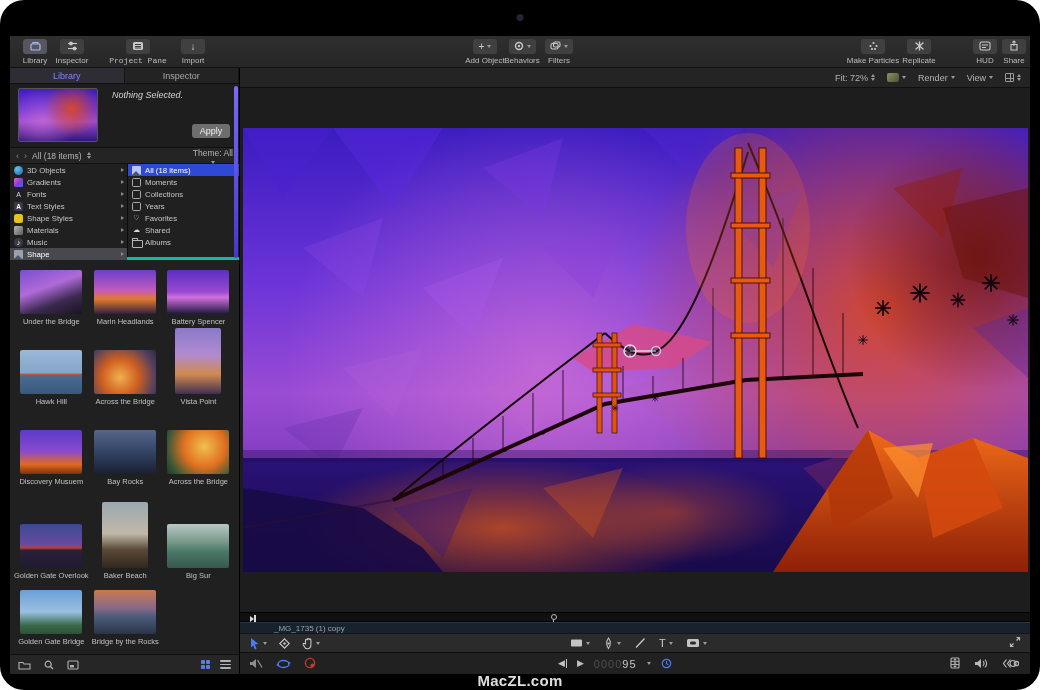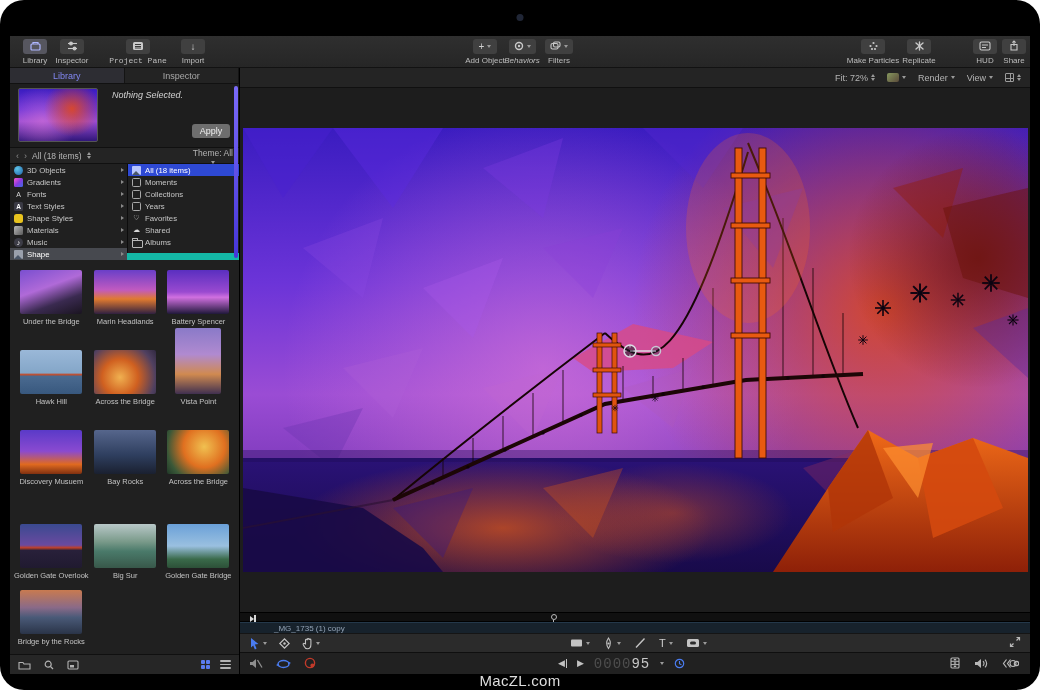--- a/index.html
+++ b/index.html
@@ -1,20 +1,20 @@
 <!DOCTYPE html>
 <html><head>
 <meta charset="utf-8">
 <style>
   * { margin:0; padding:0; box-sizing:border-box; }
   html,body { width:1040px; height:690px; background:#fff; font-family:"Liberation Sans",sans-serif; position:relative; overflow:hidden; }
 
   .laptop { position:absolute; inset:0; background:#000; border-radius:24px; }
   .camera { position:absolute; top:14px; left:50%; transform:translateX(-50%); width:7px; height:7px; border-radius:50%; background:#202636; }
-  .watermark { position:absolute; bottom:1px; left:0; width:100%; text-align:center; color:#dedede; font-weight:normal; font-size:15px; letter-spacing:.3px; }
+  .watermark { position:absolute; bottom:1px; left:0; width:100%; text-align:center; color:#dedede; font-weight:bold; font-size:15px; letter-spacing:.3px; }
 
   .screen { position:absolute; left:10px; top:36px; width:1020px; height:638px; background:#1e1e1e; overflow:hidden; }
 
   
   .toolbar { position:absolute; left:0; top:0; width:1020px; height:32px; background:linear-gradient(#2f2f2f,#262626); border-bottom:1px solid #121212; }
   .tb-item { position:absolute; top:3px; display:flex; flex-direction:column; align-items:center; gap:2px; color:#bdbdbd; font-size:8px; white-space:nowrap; }
   .tb-btn { height:15px; min-width:24px; border-radius:3px; background:#404040; display:flex; align-items:center; justify-content:center; gap:3px; padding:0 5px; color:#c9c9c9; }
   .tb-btn.active { background:#56565f; }
   .caret { width:0;height:0;border-left:2.5px solid transparent;border-right:2.5px solid transparent;border-top:3px solid #9a9a9a; display:inline-block; }
   .stepper { display:inline-flex; flex-direction:column; gap:1px; }
@@ -31,21 +31,21 @@
   .preview { position:absolute; left:0; top:16px; width:100%; height:64px; background:#1e1e1e; border-bottom:1px solid #101010; }
   .art-mini { position:absolute; left:8px; top:4px; width:80px; height:54px; border:1px solid #555; border-radius:2px;
     background: radial-gradient(circle at 68% 38%, rgba(232,74,20,.85), rgba(232,74,20,0) 45%),
                 radial-gradient(circle at 30% 60%, rgba(224,122,216,.5), rgba(224,122,216,0) 55%),
                 linear-gradient(180deg,#3a1cc0,#6c34d8 40%,#9a4cd4 62%,#30167a); }
   .nothing { position:absolute; left:102px; top:6px; font-style:italic; font-size:9px; color:#d2d2d2; }
   .apply-btn { position:absolute; right:9px; bottom:9px; width:38px; height:14px; background:#6e6e6e; border-radius:3px; color:#efefef; font-size:9px; display:flex; align-items:center; justify-content:center; }
   .navrow { position:absolute; left:0; top:80px; width:100%; height:16px; background:#242424; border-bottom:1px solid #101010; display:flex; align-items:center; font-size:8.5px; color:#b5b5b5; padding:0 6px; gap:5px; }
   .navrow .arrow { color:#8c8c8c; font-size:9px; }
   .navrow .theme { margin-left:auto; display:flex; align-items:center; gap:3px;flex-direction:column; }
-  .cols { position:absolute; left:0; top:96px; width:100%; height:96px; display:flex; border-bottom:7px solid #14b8a6; }
+  .cols { position:absolute; left:0; top:96px; width:100%; height:96px; display:flex; border-bottom:3px solid #14b8a6; }
   .col-l { width:118px; border-right:1px solid #0c0c0c; }
   .col-r { flex:1; }
   .lrow { height:12px; display:flex; align-items:center; gap:4px; padding:0 4px; font-size:7.8px; color:#c6c6c6; position:relative; }
   .lrow .disc { position:absolute; right:3px; width:0; height:0; border-top:2.5px solid transparent; border-bottom:2.5px solid transparent; border-left:3.5px solid #8a8a8a; }
   .lrow.sel-gray { background:#47494f; color:#fff; }
   .lrow.sel-blue { background:#2e49d4; color:#fff; }
   .ic { width:9px; height:9px; flex:0 0 auto; display:flex; align-items:center; justify-content:center; font-size:7px; color:#d8d8d8; }
   .ic-sphere { border-radius:50%; background:radial-gradient(circle at 35% 30%, #5ec4e8, #1f63a8); }
   .ic-grad { border-radius:1.5px; background:linear-gradient(135deg,#ff5ad0,#8a3ae0,#3a6ae0); }
   .ic-textstyle { border-radius:1.5px; background:#3a3a44; color:#fff; font-size:6.5px; font-weight:bold; }
@@ -115,21 +115,21 @@
   .tool { display:flex; align-items:center; gap:3px; color:#c4c4c4; }
   .tg-left { display:flex; gap:11px; margin-left:9px; align-items:center; }
   .tg-mid { display:flex; gap:13px; position:absolute; left:330px; align-items:center; }
   .tg-right { position:absolute; right:9px; }
   .ttext { font-size:11px; color:#cccccc; line-height:1; }
 
   .transport { position:absolute; left:0; top:584px; width:100%; height:22px; background:#212121; border-top:1px solid #0f0f0f; }
   .tr-left { position:absolute; left:9px; top:0; height:100%; display:flex; align-items:center; gap:13px; }
   .tr-mid { position:absolute; left:318px; top:0; height:100%; display:flex; align-items:center; gap:10px; }
   .tr-right { position:absolute; right:11px; top:0; height:100%; display:flex; align-items:center; gap:14px; }
-  .tc { font-family:Liberation Mono, monospace; font-size:14px; letter-spacing:1px; }
+  .tc { font-family:Liberation Sans, sans-serif; font-size:11px; letter-spacing:1px; }
   .tc .pad { color:#4e4e4e; } .tc .val { color:#c8c8c8; }
   .playglyph { font-size:9px; color:#c2c2c2; line-height:1; }
   .prevglyph { font-size:9px; color:#c2c2c2; line-height:1; border-right:1.5px solid #c2c2c2; padding-right:1px; }
 </style>
 </head>
 <body>
 
 <div class="laptop">
   <div class="camera"></div>
 
@@ -178,21 +178,21 @@
         <span>Import</span>
       </div>
 
       <div class="tb-item" style="left:444px;width:62px;">
         <div class="tb-btn">
             <span class="glyph">+</span>
             <span class="caret"></span>
           </div>
         <span>Add Object</span>
       </div>
-      <div class="tb-item" style="left:487px;width:50px;font-style:italic;">
+      <div class="tb-item" style="left:487px;width:50px;">
         <div class="tb-btn">
             <span><svg width="10" height="10" viewBox="0 0 10 10">
                 <circle cx="5" cy="5" r="3.5" fill="none" stroke="#c9c9c9" stroke-width="1.4"></circle>
                 <circle cx="5" cy="5" r="1.2" fill="#c9c9c9"></circle>
               </svg></span>
             <span class="caret"></span>
           </div>
         <span>Behaviors</span>
       </div>
       <div class="tb-item" style="left:529px;width:40px;">
@@ -389,20 +389,24 @@
             <div class="img t8"></div>
             <div class="lbl">Bay Rocks</div>
           </div>
         <div class="ph">
             <div class="img t9"></div>
             <div class="lbl">Across the Bridge</div>
           </div>
         <div class="ph">
             <div class="img t10"></div>
             <div class="lbl">Golden Gate Overlook</div>
+          </div>
+        <div class="ph portrait">
+            <div class="img t11"></div>
+            <div class="lbl">Baker Beach</div>
           </div>
         <div class="ph">
             <div class="img t12"></div>
             <div class="lbl">Big Sur</div>
           </div>
         <div class="ph">
             <div class="img t13"></div>
             <div class="lbl">Golden Gate Bridge</div>
           </div>
         <div class="ph">

